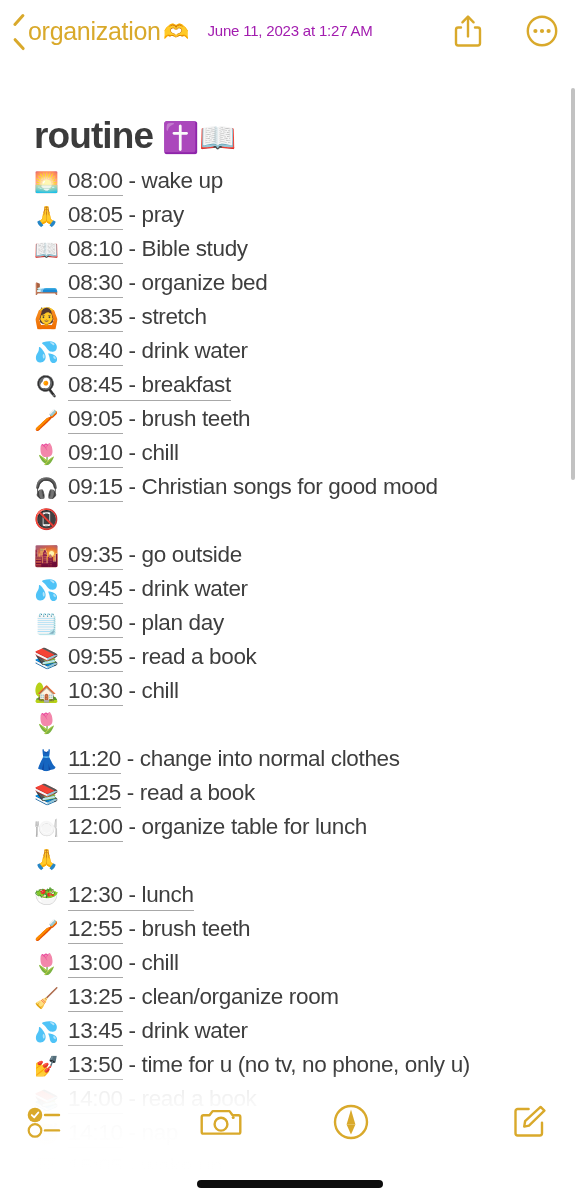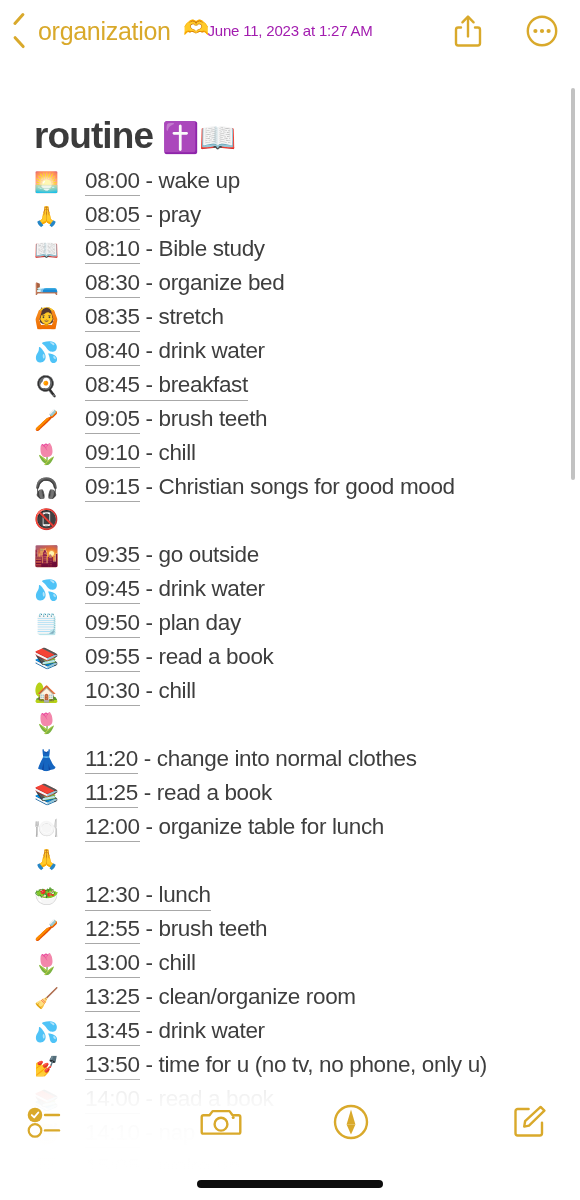--- a/index.html
+++ b/index.html
@@ -26,21 +26,22 @@
     height: 62px;
     display: flex;
     align-items: center;
     padding: 0 22px 0 12px;
     background: #ffffff;
     z-index: 5;
   }
 
   .nav-back {
     display: flex;
-    gap: 11px;
+    align-items: center;
+    gap: 1px;
     color: #D9A92B;
     cursor: pointer;
     z-index: 3;
   }
 
   .chevron-left {
     width: 15px;
     height: 26px;
     position: relative;
     flex: none;
@@ -127,21 +128,21 @@
 
   .row-emoji {
     flex: none;
     width: 34px;
     font-size: 20px;
     line-height: 1;
     position: relative;
     top: 1px;
   }
 
-  .row-text { display: inline-block; margin-left: 17px; }
+  .row-text { display: inline-block; }
 
   .row-time {
     border-bottom: 1.3px solid #a8a8a8;
     padding-bottom: 2px;
   }
   
   .todo-row.full-underline .row-text {
     border-bottom: 1.3px solid #a8a8a8;
     padding-bottom: 2px;
   }

